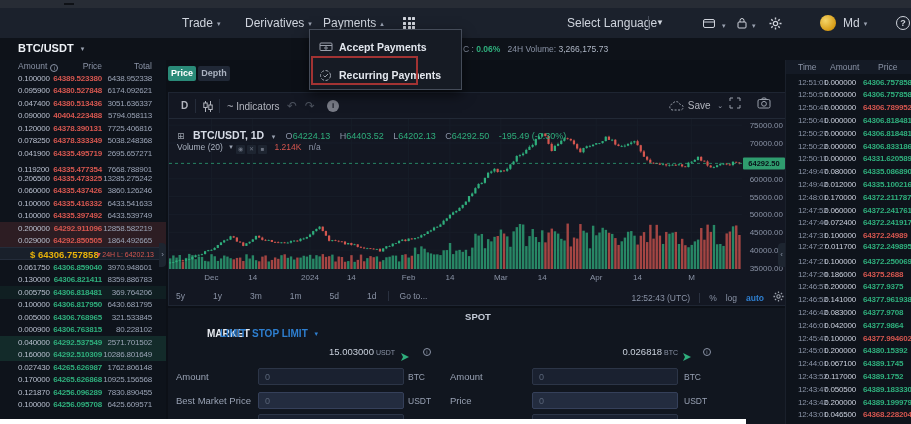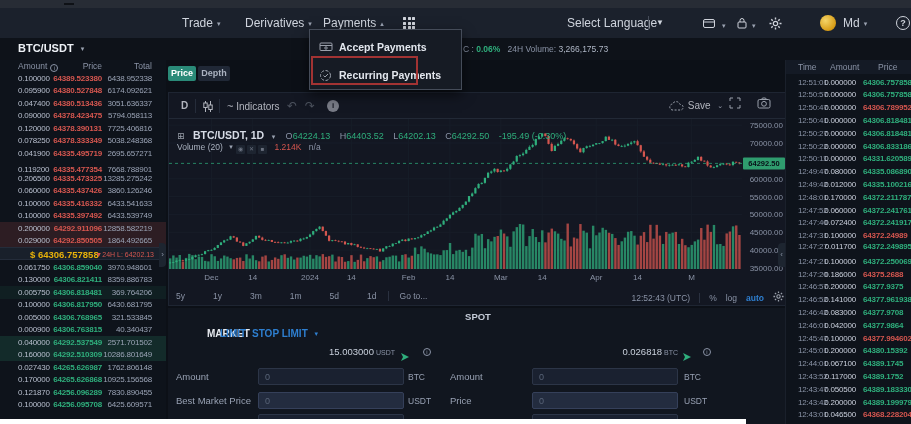--- a/index.html
+++ b/index.html
@@ -197,21 +197,21 @@
           <span class="price">64380.527848</span>
           <span class="total">6174.092621</span>
         </div>
         <div class="ob-row ask" style="top: 37px;">
           <span class="amt">0.047400</span>
           <span class="price">64380.513436</span>
           <span class="total">3051.636337</span>
         </div>
         <div class="ob-row ask" style="top: 49.5px;">
           <span class="amt">0.090000</span>
-          <span class="price">64378.423475</span>
+          <span class="price">40404.223488</span>
           <span class="total">5794.058113</span>
         </div>
         <div class="ob-row ask" style="top: 62px;">
           <span class="amt">0.120000</span>
           <span class="price">64378.390131</span>
           <span class="total">7725.406816</span>
         </div>
         <div class="ob-row ask" style="top: 74.5px;">
           <span class="amt">0.078250</span>
           <span class="price">64378.333349</span>
@@ -284,21 +284,21 @@
           <span class="total">6430.681795</span>
         </div>
         <div class="ob-row bid" style="top: 251px;">
           <span class="amt">0.005000</span>
           <span class="price">64306.768965</span>
           <span class="total">321.533845</span>
         </div>
         <div class="ob-row bid" style="top: 263.5px;">
           <span class="amt">0.000900</span>
           <span class="price">64306.763815</span>
-          <span class="total">40.340437</span>
+          <span class="total">80.228102</span>
         </div>
         <div class="ob-row bid hl-bid" style="top: 276px;">
           <span class="amt">0.040000</span>
           <span class="price">64292.537549</span>
           <span class="total">2571.701502</span>
         </div>
         <div class="ob-row bid hl-bid" style="top: 288.5px;">
           <span class="amt">0.160000</span>
           <span class="price">64292.510309</span>
           <span class="total">10286.801649</span>

